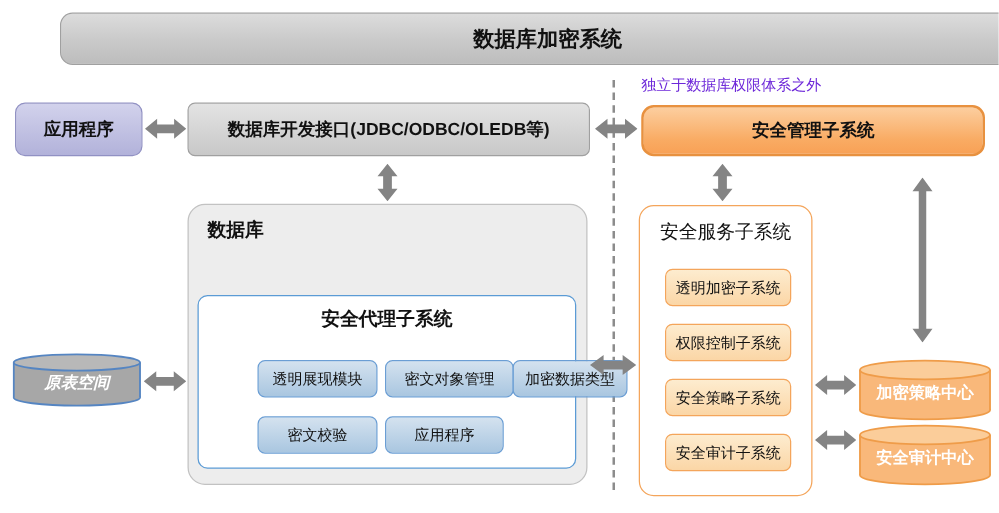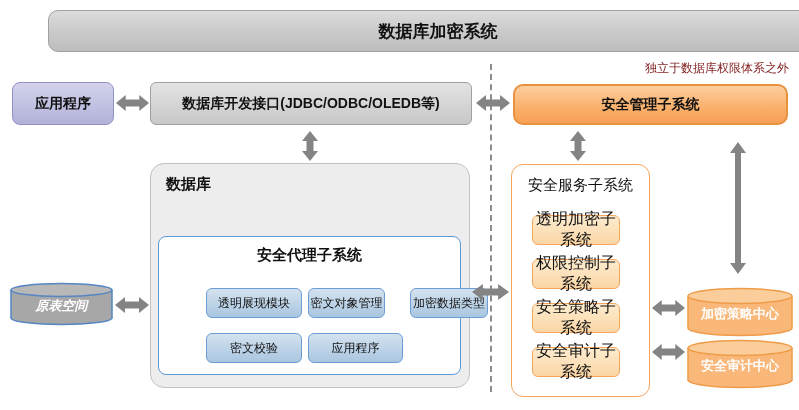--- a/index.html
+++ b/index.html
@@ -9,21 +9,21 @@
     overflow:hidden;
   }
   .abs{position:absolute;box-sizing:border-box;}
   .center{display:flex;align-items:center;justify-content:center;text-align:center;}
 
   .banner{
     left:8px;top:10px;width:780px;height:42px;border-radius:10px;
     background:linear-gradient(180deg,#dcdcdc 0%,#c9c9c9 55%,#bdbdbd 100%);
     border:1px solid #a0a0a0;font-size:17px;font-weight:bold;margin-left:40px;
   }
-  .note{left:513px;top:60px;width:276px;height:16px;font-size:12px;text-align:right;color:#7f1d1d;}
+  .note{left:513px;top:60px;width:276px;height:16px;font-size:12px;text-align:left;color:#6d28d9;}
 
   .node-app{
     left:12px;top:82px;width:102px;height:43px;border-radius:8px;
     background:linear-gradient(180deg,#d2d2ec 0%,#b2b2da 100%);
     border:1.5px solid #9191c3;font-size:14px;font-weight:bold;
   }
   .node-interface{
     left:150px;top:82px;width:322px;height:43px;border-radius:6px;
     background:linear-gradient(180deg,#e3e3e3 0%,#c8c8c8 100%);
     border:1.5px solid #a0a0a0;font-size:14px;font-weight:bold;
@@ -50,21 +50,21 @@
     border:1.5px solid #6b9ed4;
     margin-left:44px;
   }
 
   .service-box{
     left:511px;top:164px;width:139px;height:233px;border-radius:12px;
     background:#ffffff;border:1.5px solid #f4a55b;
   }
   .service-title{left:511px;top:176px;width:139px;font-size:15px;font-weight:normal;text-align:center;}
   .orange-module{
-    left:532px;width:88px;height:30px;border-radius:6px;font-size:16px;
+    left:532px;width:101px;height:30px;border-radius:6px;font-size:12px;
     background:linear-gradient(180deg,#fdeccf 0%,#fbd6a6 100%);
     border:1.5px solid #f4a55b;
   }
 
   .dashed-line{left:490px;top:64px;width:0;height:328px;border-left:2px dashed #8c8c8c;}
 
   .cyl{position:absolute;}
   .cyl-label{
     position:absolute;left:0;right:0;text-align:center;color:#ffffff;
     font-weight:bold;font-size:13px;
@@ -93,22 +93,22 @@
   </div>
 
   <div class="abs dashed-line"></div>
 
   <div class="abs db-box"></div>
   <div class="abs db-label">数据库</div>
 
   <div class="abs agent-box"></div>
   <div class="abs agent-title">安全代理子系统</div>
   <div class="abs center blue-module" style="left:162px;top:288px;width:96px;">透明展现模块</div>
-  <div class="abs center blue-module" style="left:264px;top:288px;width:77px;">密文对象管理</div>
-  <div class="abs center blue-module" style="left:366px;top:288px;width:78px;">加密数据类型</div>
+  <div class="abs center blue-module" style="left:264px;top:288px;width:103px;">密文对象管理</div>
+  <div class="abs center blue-module" style="left:366px;top:288px;width:92px;">加密数据类型</div>
   <div class="abs center blue-module" style="left:162px;top:333px;width:96px;">密文校验</div>
   <div class="abs center blue-module" style="left:264px;top:333px;width:95px;">应用程序</div>
 
   <div class="abs service-box"></div>
   <div class="abs service-title">安全服务子系统</div>
   <div class="abs center orange-module" style="top:215px;">透明加密子系统</div>
   <div class="abs center orange-module" style="top:259px;">权限控制子系统</div>
   <div class="abs center orange-module" style="top:347px;">安全审计子系统</div>
   <div class="abs center orange-module" style="top:303px;">安全策略子系统</div>
 

